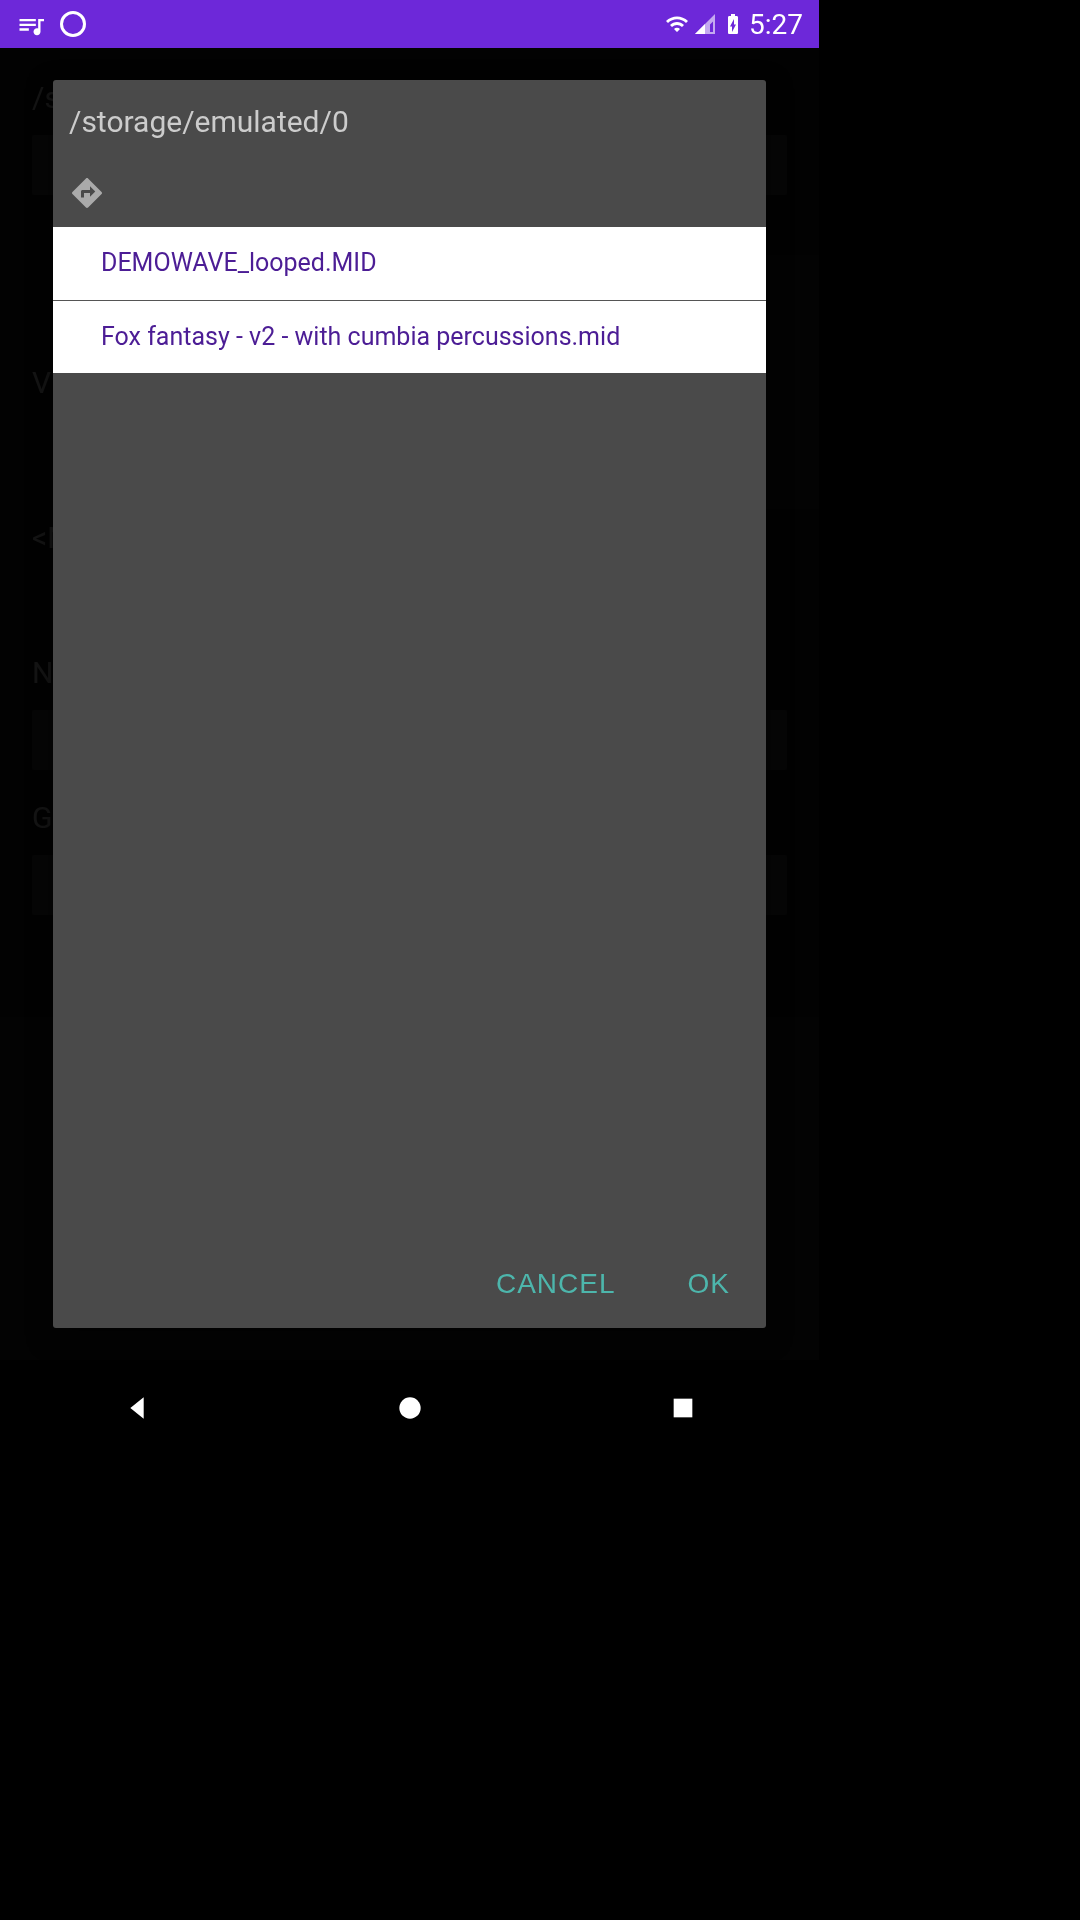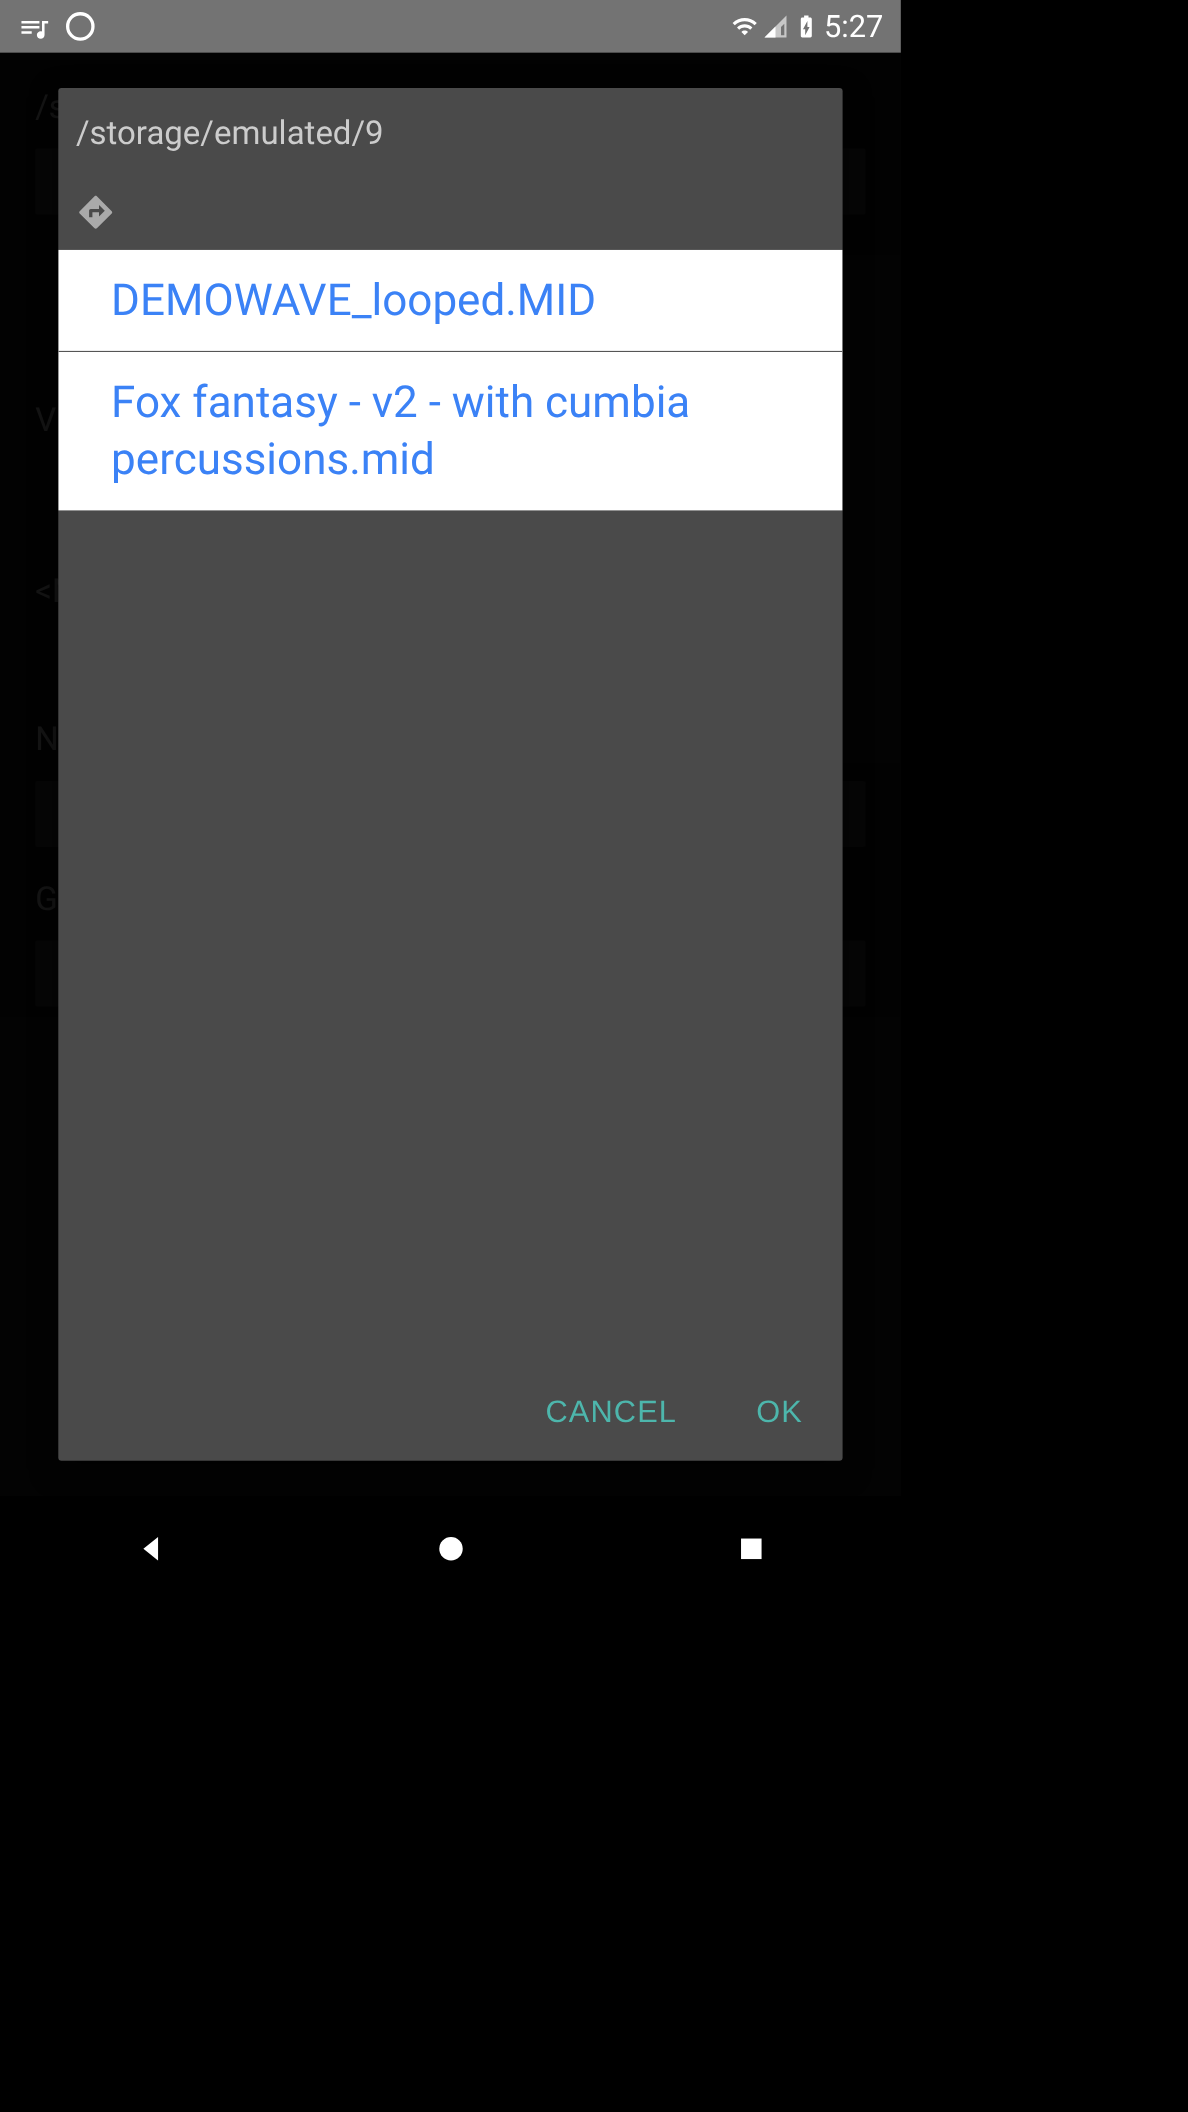--- a/index.html
+++ b/index.html
@@ -10,21 +10,21 @@
     body {
       width: 819px;
       height: 1456px;
       background: #000000;
       font-family: Roboto, Arial, sans-serif;
       position: relative;
       overflow: hidden;
     }
     .status-bar {
       height: 48px;
-      background: #737373;
+      background: #6d28d9;
       display: flex;
       justify-content: space-between;
       align-items: center;
       padding: 0 16px;
     }
     .status-left {
       display: flex;
       align-items: center;
       gap: 16px;
     }
@@ -111,22 +111,22 @@
       align-items: center;
       justify-content: center;
     }
     .file-list {
       flex: 1;
       overflow: hidden;
     }
     .file-item {
       background: #ffffff;
       padding: 20px 48px;
-      font-size: 40px;
-      color: #3b82f6;
+      font-size: 25px;
+      color: #4c1d95;
       border-bottom: 1px solid #555555;
       line-height: 1.3;
     }
     .file-item:last-child {
       border-bottom: none;
     }
     .dialog-footer {
       display: flex;
       justify-content: flex-end;
       padding: 16px 24px 20px 28px;
@@ -207,21 +207,21 @@
   <div class="bg-label">N</div>
   <div class="bg-input"></div>
   <div class="bg-label">G</div>
   <div class="bg-input"></div>
 </div>
 
 <div class="scrim"></div>
 
 <div class="dialog">
   <div class="dialog-header">
-    <div class="dialog-path">/storage/emulated/9</div>
+    <div class="dialog-path">/storage/emulated/0</div>
   </div>
   <div class="nav-row">
     <div class="nav-icon">
       <svg viewBox="0 0 24 24" fill="#aaaaaa">
           <path d="M21.71 11.29l-9-9c-.39-.39-1.02-.39-1.41 0l-9 9c-.39.39-.39 1.02 0 1.41l9 9c.39.39 1.02.39 1.41 0l9-9c.39-.38.39-1.01 0-1.41zM14 14.5V12h-4v3H8v-4c0-.55.45-1 1-1h5V7.5l3.5 3.5-3.5 3.5z"></path>
         </svg>
     </div>
   </div>
   <div class="file-list">
     <div class="file-item">DEMOWAVE_looped.MID</div>

